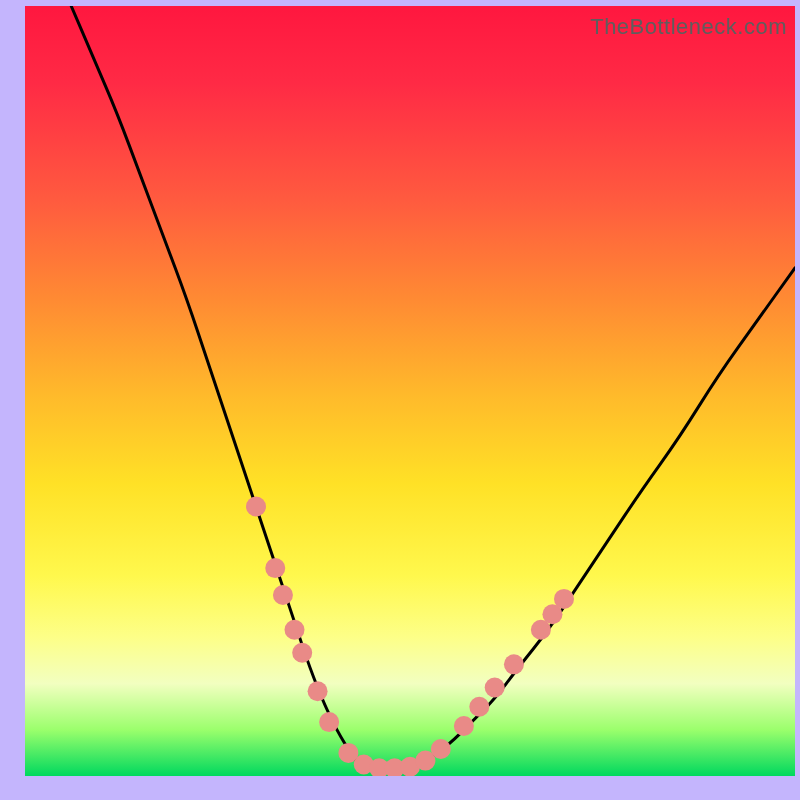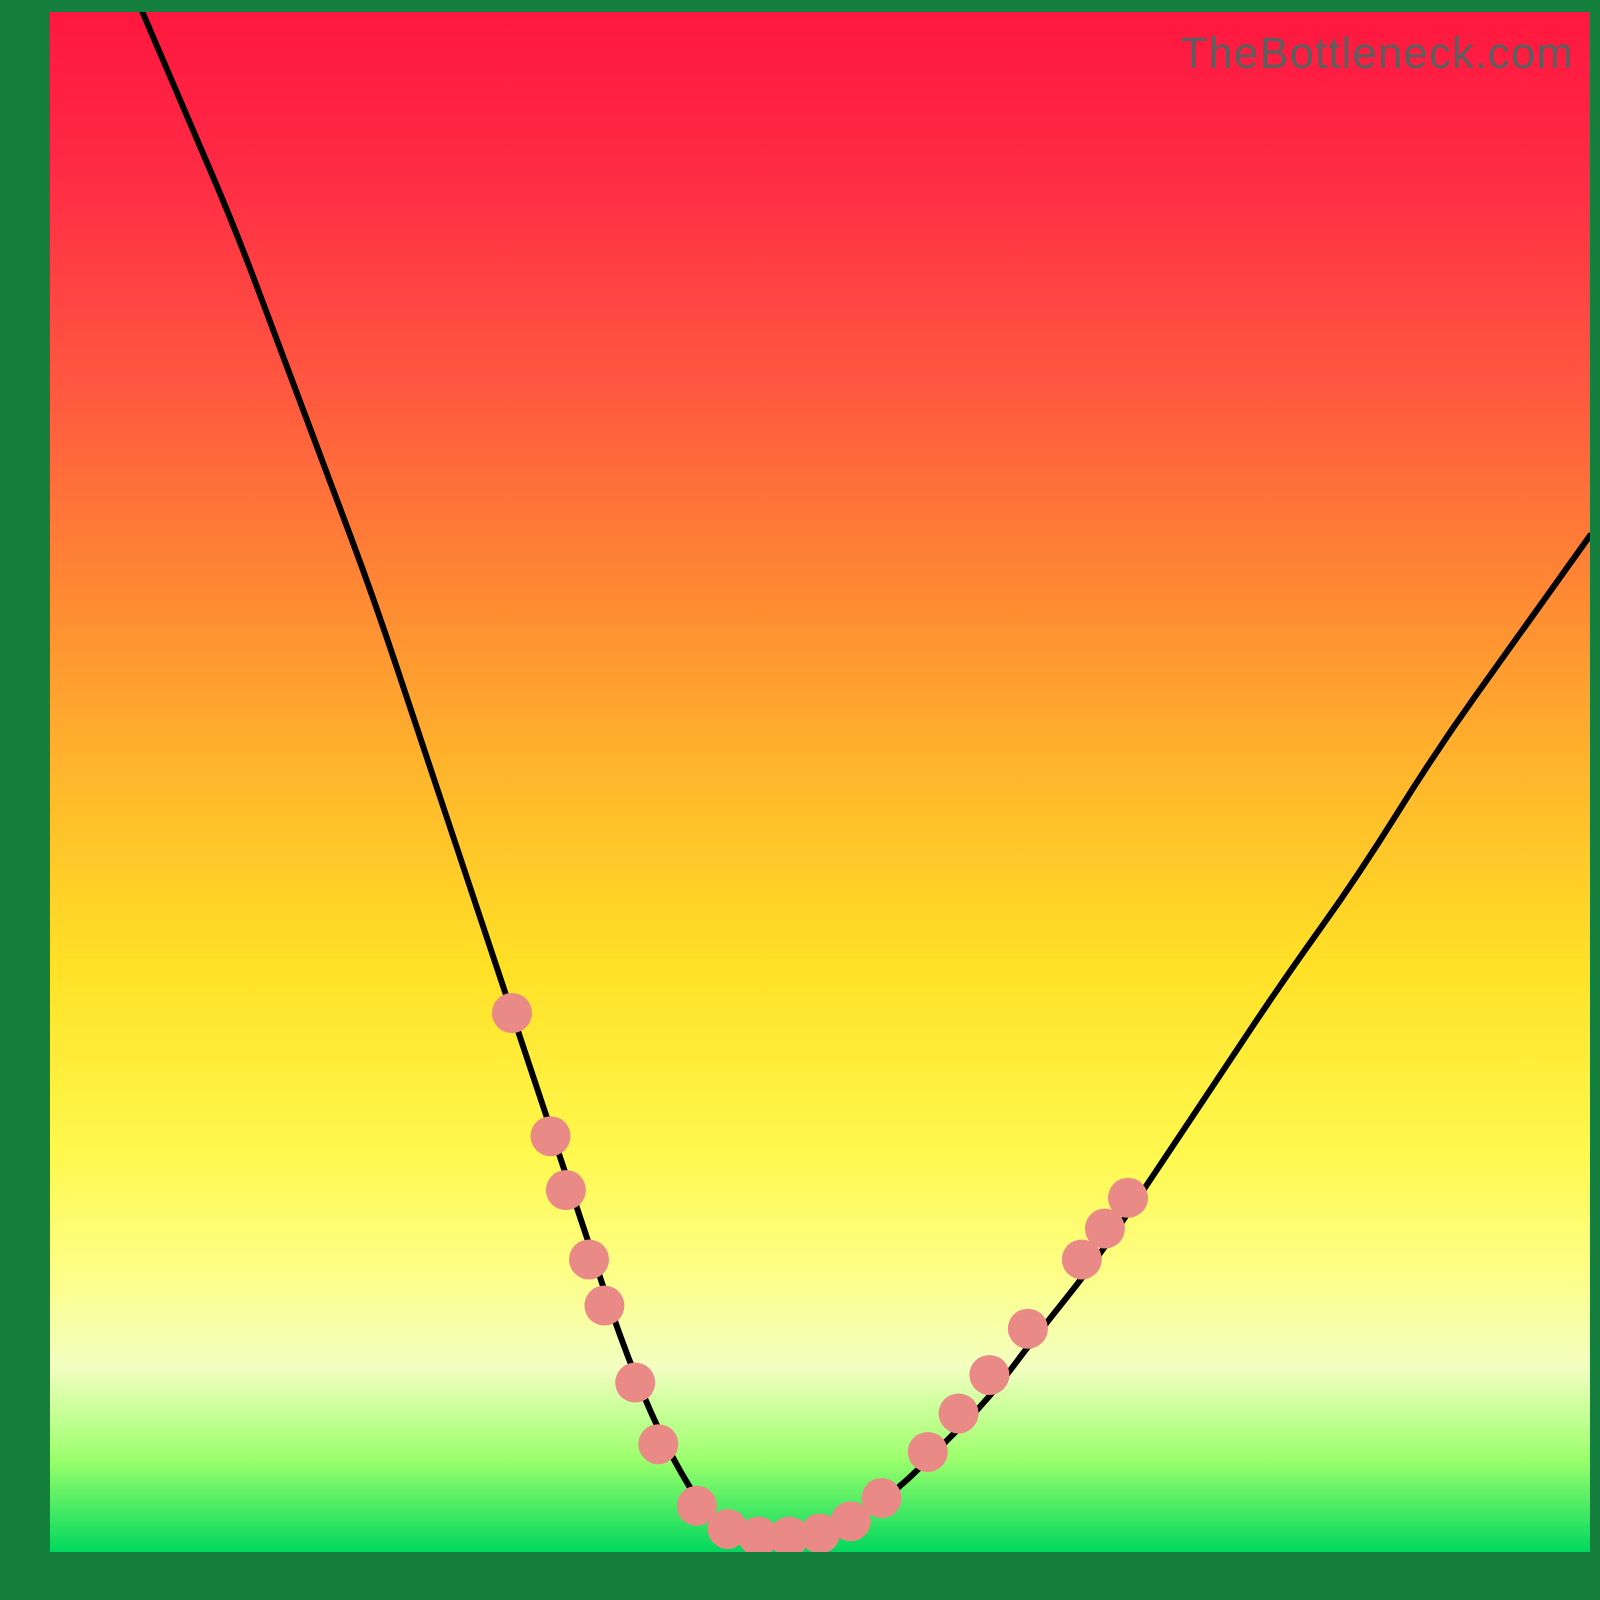--- a/index.html
+++ b/index.html
@@ -6,21 +6,21 @@
     margin: 0;
     padding: 0;
     width: 800px;
     height: 800px;
     overflow: hidden;
     font-family: Arial, Helvetica, sans-serif;
   }
   .frame {
     width: 800px;
     height: 800px;
-    background: #15803d;
+    background: #c4b5fd;
     position: relative;
     box-sizing: border-box;
   }
   .plot {
     position: absolute;
     left: 25px;
     top: 6px;
     width: 770px;
     height: 770px;
     overflow: hidden;

